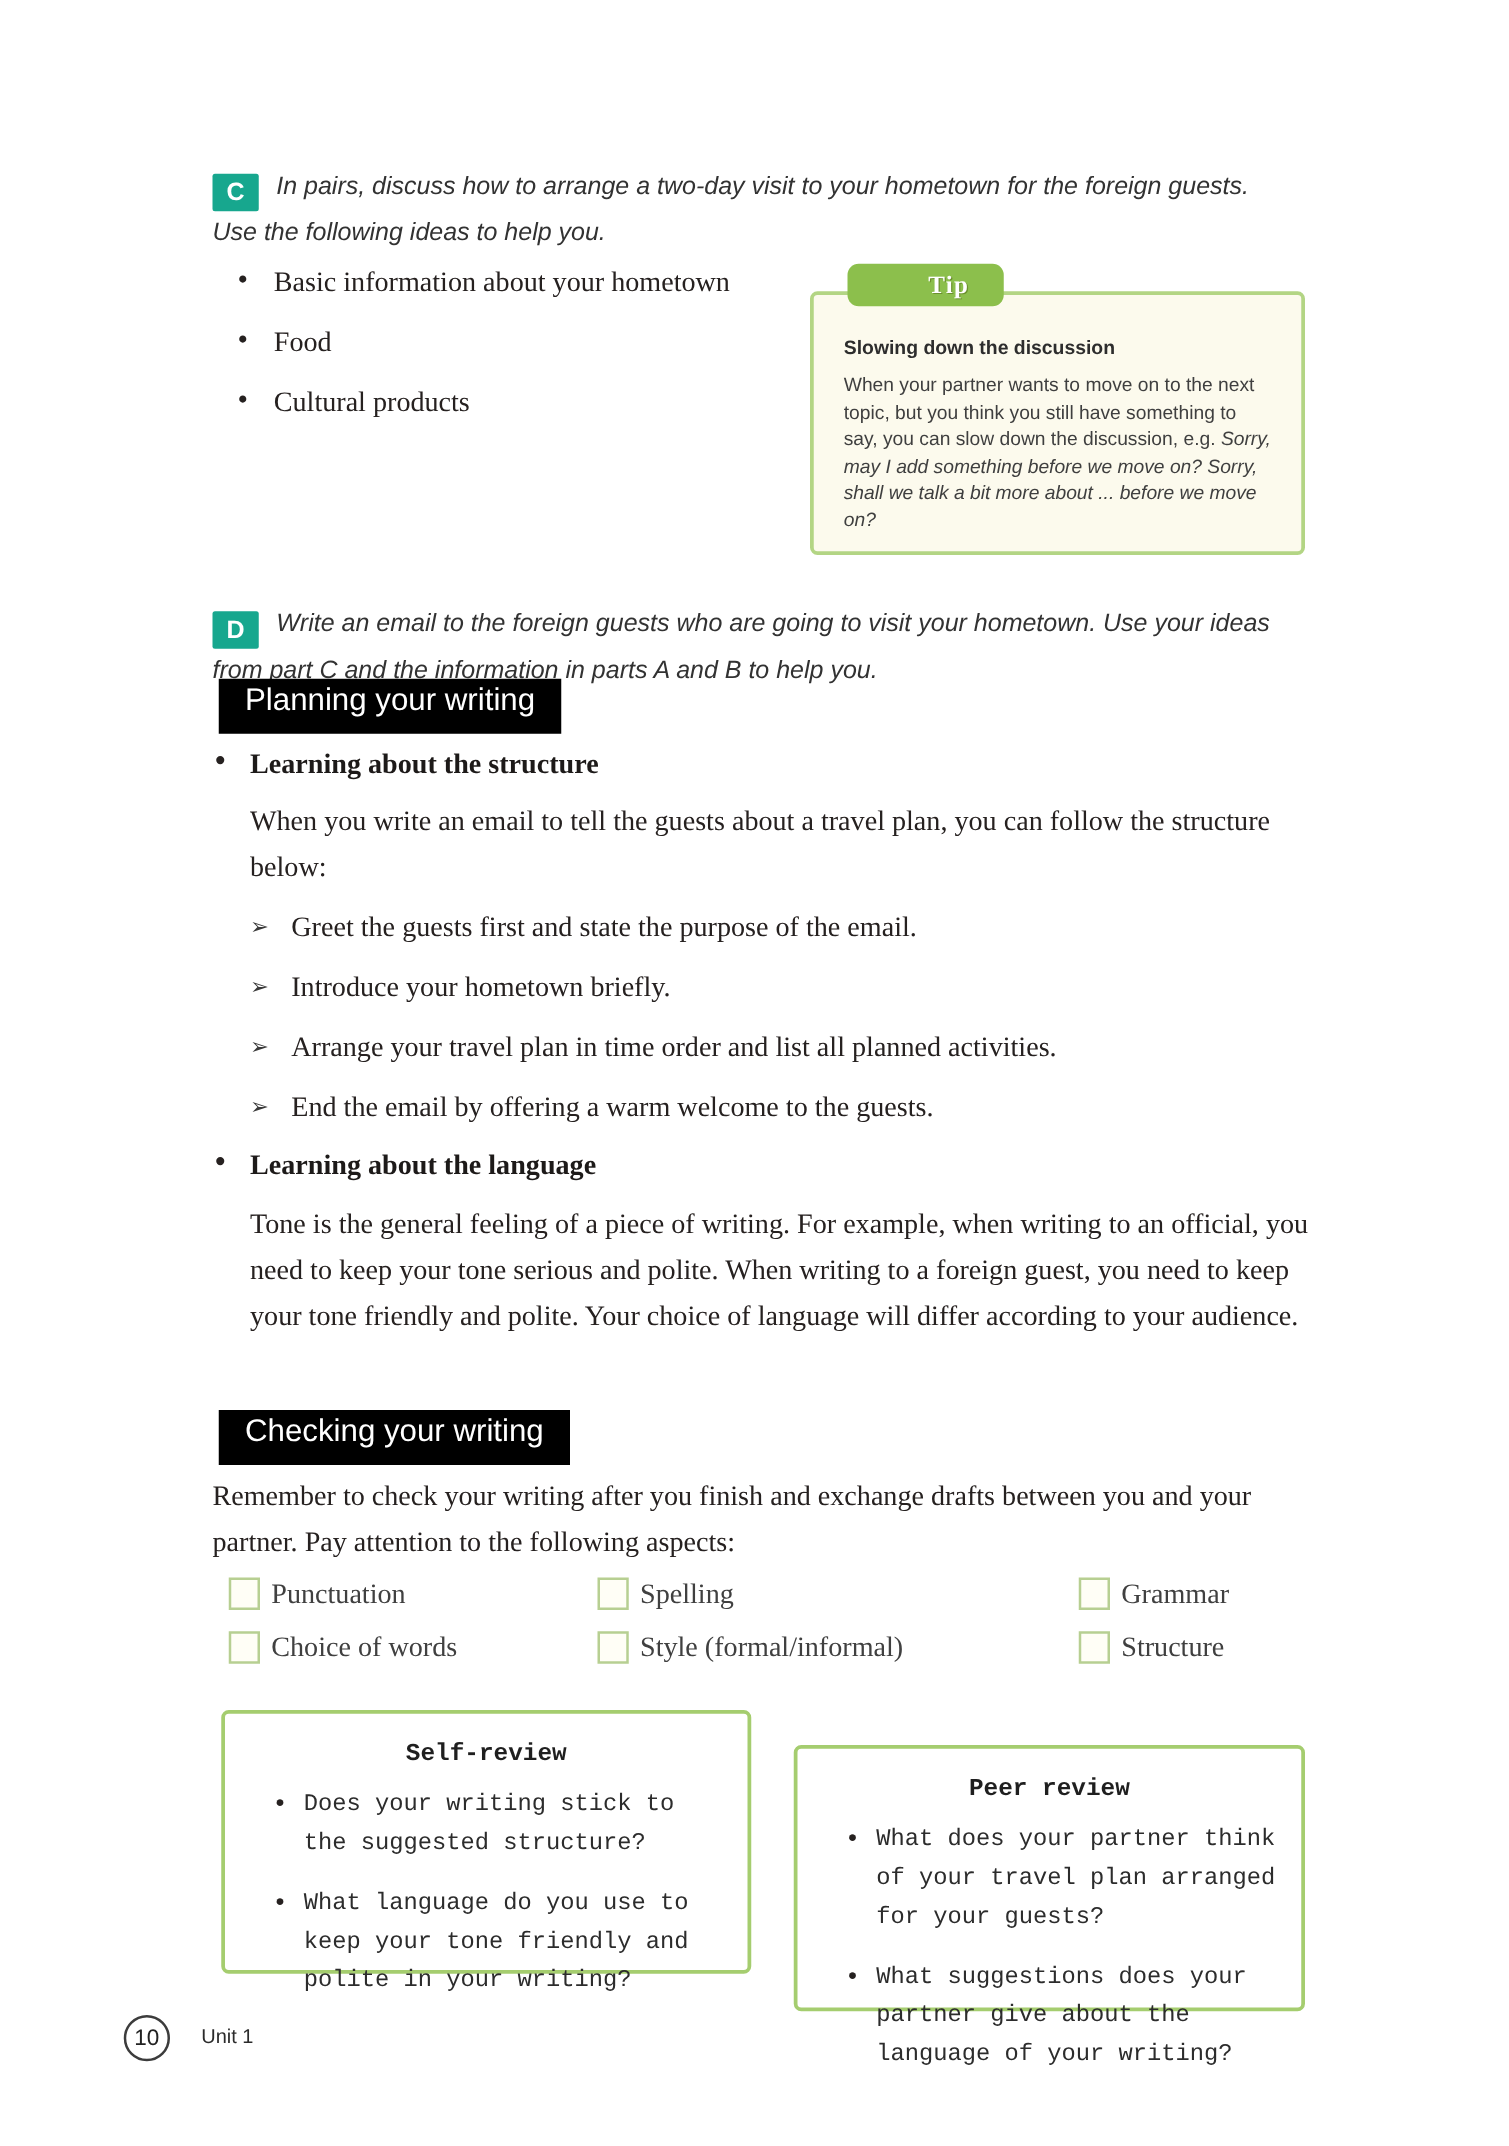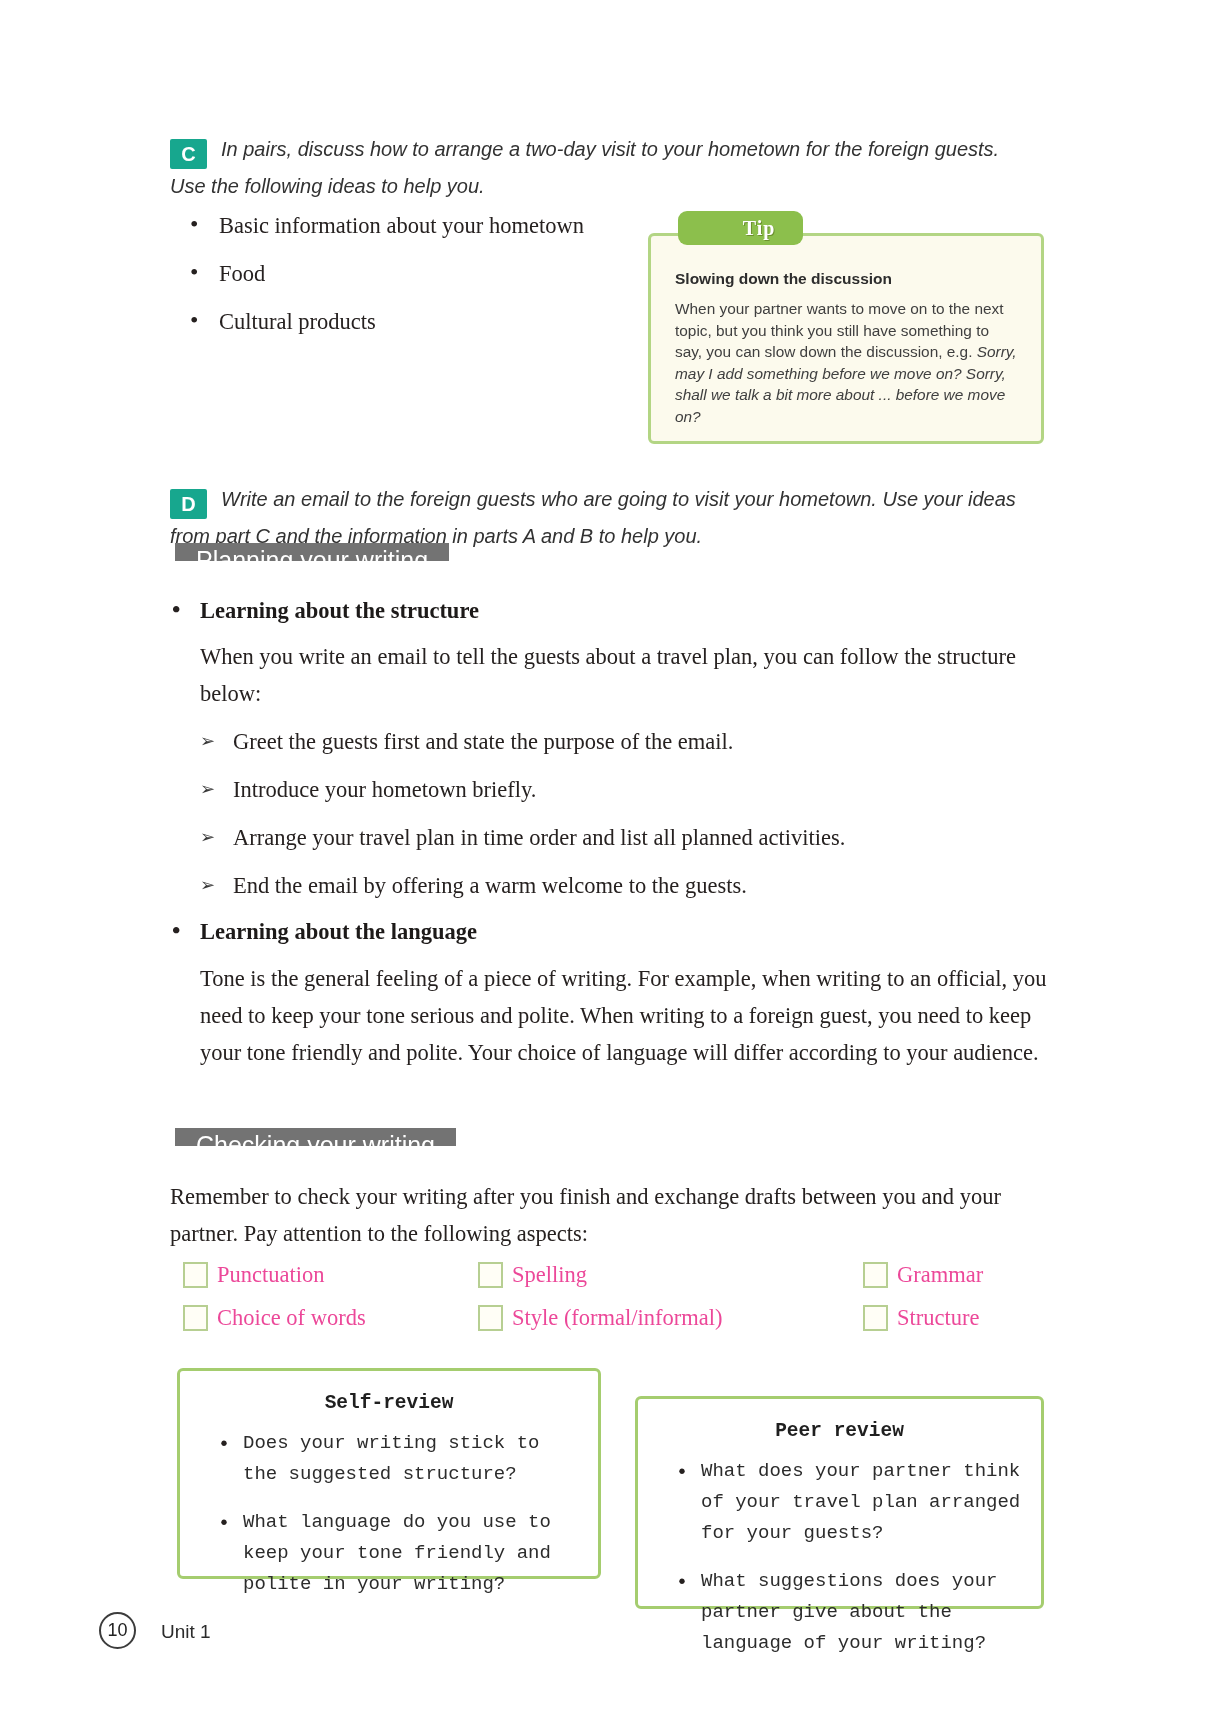--- a/index.html
+++ b/index.html
@@ -39,22 +39,22 @@
     text-align:center; line-height:34px; letter-spacing:1px;
     text-shadow:1px 1px 0 rgba(96,128,36,0.75);
     padding-left:37px;
   }
   .tip-title { font-family:"Liberation Sans", sans-serif; font-weight:bold; font-size:15.5px; color:#2d2d2d; margin:14px 0 10px 0; }
   .tip-body { font-family:"Liberation Sans", sans-serif; font-size:15.4px; line-height:21.5px; color:#3f3f3f; margin:0; }
   .tip-body .it { font-style:italic; }
 
   
   .banner {
-    position:absolute; left:175px; height:18px; padding:0 21px;
-    background:#737373; color:#ffffff;
+    position:absolute; left:175px; height:44px; padding:0 21px;
+    background:#000000; color:#ffffff;
     font-family:"Liberation Sans", sans-serif; font-size:25px; line-height:35px;
     white-space:nowrap;
   }
 
   
   .bold-bullet {
     position:absolute; left:172px; padding-left:28px;
     font-size:22.5px; font-weight:bold; line-height:27px; color:#1d1a19;
   }
 
@@ -68,21 +68,21 @@
   
   .aspect-grid {
     position:absolute; left:183px; top:1262px; width:880px;
     display:grid; grid-template-columns:295px 385px auto; row-gap:17px;
   }
   .aspect { display:flex; align-items:center; }
   .cb {
     width:25px; height:26px; box-sizing:border-box; background:#fffef6;
     border:2px solid #b7cf92; margin-right:9px; flex:0 0 auto;
   }
-  .aspect-label { font-size:22.5px; color:#ec4899; }
+  .aspect-label { font-size:22.5px; color:#404040; }
 
   
   .review-box {
     position:absolute; top:1368px; box-sizing:border-box; background:#ffffff;
     border:3px solid #a5cd6f; border-radius:6px;
     font-family:Liberation Mono, monospace; color:#2c2c2c;
   }
   .review-box.self { left:177px; width:424px; height:211px; }
   .review-box.peer { left:635px; width:409px; height:213px;margin-top:28px; }
   .review-title { text-align:center; font-weight:bold; font-size:19.5px; margin:21px 0 14px 0; color:#1f1f1f; }
@@ -91,21 +91,21 @@
   .review-list .marker-dot::before { top:1px; font-size:20px; }
 
   
   .page-circle {
     position:absolute; left:99px; top:1612px; width:37px; height:37px; box-sizing:border-box;
     border:2px solid #3c3c3c; border-radius:50%; text-align:center; line-height:33px;
     font-family:"Liberation Sans", sans-serif; font-size:18px; color:#222222;
   }
   .unit-label {
     position:absolute; left:161px; top:1621px;
-    font-family:"Liberation Sans", sans-serif; font-size:19px; color:#2b2b2b;
+    font-family:"Liberation Sans", sans-serif; font-size:16px; color:#2b2b2b;
   }
 </style>
 </head>
 <body>
 
 <div class="page">
 
   <p class="instruction" style="top:112px;">
     <span class="chip">C</span><span>In pairs, discuss how to arrange a two-day visit to your hometown for the foreign guests. Use the following ideas to help you.</span>
   </p>

